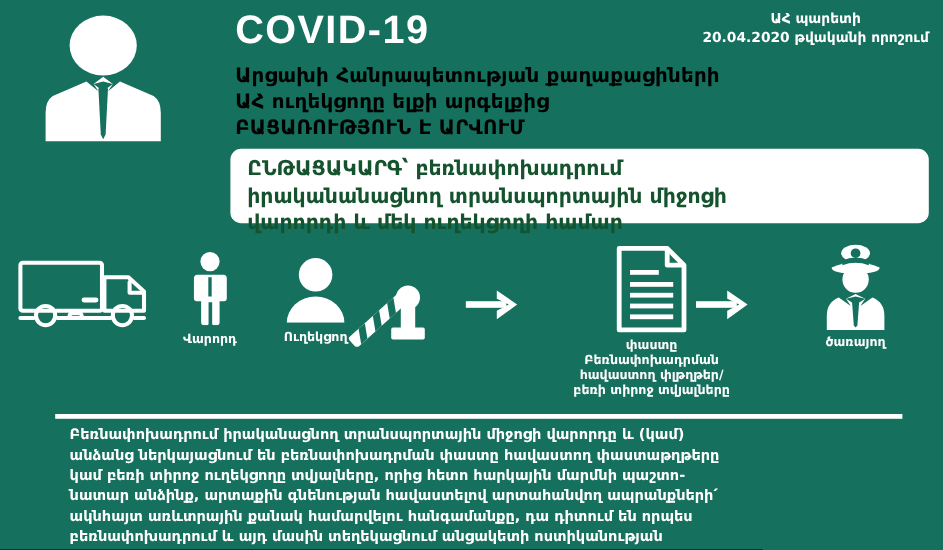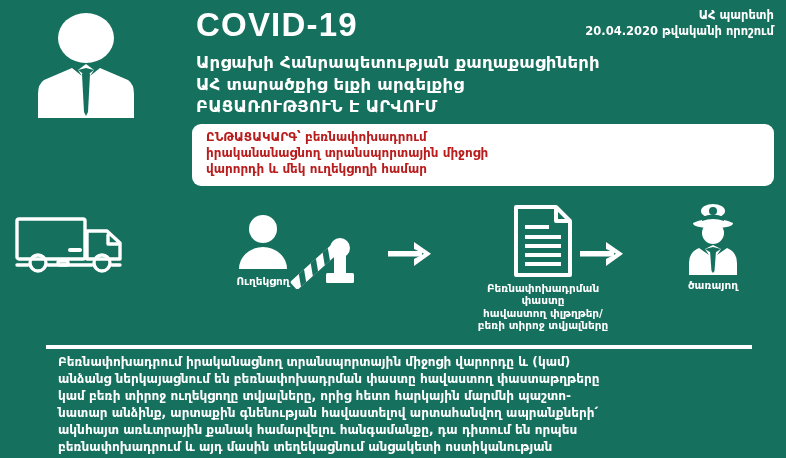--- a/index.html
+++ b/index.html
@@ -25,41 +25,41 @@
   #avatar-box svg{ display:block; width:128px; height:110px; }
 
   #covid-title{
     position:absolute; left:196px; top:6px;
     font-size:33px; font-weight:bold; color:#ffffff;
     letter-spacing:1.2px;
     font-family:Liberation Sans, sans-serif;
   }
   #date-block{
     position:absolute; right:12px; top:8px;
-    text-align:right; color:#ffffff;
+    text-align:center; color:#ffffff;
     font-size:11.5px; font-weight:bold; line-height:1.35;
   }
   #date-block div{ white-space:nowrap; }
 
   #headline{
     position:absolute; left:196px; top:52px; width:580px;
-    color:#ffffff; font-size:16.5px; font-weight:bold;
+    color:#000000; font-size:16.5px; font-weight:bold;
     line-height:1.32; letter-spacing:.2px;
   }
   #headline div{ white-space:nowrap; }
 
   
   #callout{
     position:absolute; left:192px; top:124px;
     width:582px; height:62px;
     background:#ffffff; border-radius:9px;
     padding:6px 14px 0 14px;
   }
   #callout .line{
-    color:#b91c1c; font-size:12px; font-weight:bold;
+    color:#14532d; font-size:17px; font-weight:bold;
     line-height:1.33; white-space:nowrap;
   }
 
   
   #flow{
     position:absolute; left:0; top:195px; width:786px; height:145px;
   }
   .icon-cell{ position:absolute; }
   .icon-cell svg{ display:block; }
   .icon-label{
@@ -107,21 +107,21 @@
 
     <div id="covid-title">COVID-19</div>
 
     <div id="date-block">
       <div>ԱՀ պարետի</div>
       <div>20.04.2020 թվականի որոշում</div>
     </div>
 
     <div id="headline">
       <div>Արցախի Հանրապետության քաղաքացիների</div>
-      <div>ԱՀ տարածքից ելքի արգելքից</div>
+      <div>ԱՀ ուղեկցողը ելքի արգելքից</div>
       <div>ԲԱՑԱՌՈՒԹՅՈՒՆ Է ԱՐՎՈՒՄ</div>
     </div>
   </div>
 
   <div id="callout">
     <div class="line">ԸՆԹԱՑԱԿԱՐԳ՝ բեռնափոխադրում</div>
     <div class="line">իրականանացնող տրանսպորտային միջոցի</div>
     <div class="line">վարորդի և մեկ ուղեկցողի  համար</div>
   </div>
 
@@ -135,20 +135,32 @@
           <path d="M94 22 L94 31 L104 31"></path>
           <circle cx="24" cy="50" r="8"></circle>
           <circle cx="88" cy="50" r="8"></circle>
           <path d="M3 52 L14 52 M34 52 L78 52 M98 52 L106 52"></path>
           <path d="M56 37 L66 37" stroke-width="4"></path>
           <rect x="44" y="48" width="10" height="4" rx="2"></rect>
         </svg>
       </span>
     </div>
 
+    <div class="icon-cell" id="cell-driver">
+      <div style="display:flex;justify-content:center;">
+        <span>
+          <svg width="34" height="62" viewBox="0 0 34 62" xmlns="http://www.w3.org/2000/svg">
+            <circle cx="17" cy="9" r="8" fill="#ffffff"></circle>
+            <path d="M6 20 h22 a3 3 0 0 1 3 3 v17 a2 2 0 0 1 -2 2 h-4 v18 a2 2 0 0 1 -2 2 h-3 a1.2 1.2 0 0 1 -1.2 -1.2 v-18 h-3 v18 A1.2 1.2 0 0 1 14.6 62 h-3 a2 2 0 0 1 -2 -2 v-18 h-4 a2 2 0 0 1 -2 -2 v-17 a3 3 0 0 1 3 -3 z" fill="#ffffff"></path>
+            <path d="M15.6 22 v16 h2.8 v-16 z" fill="#15705e"></path>
+          </svg>
+        </span>
+      </div>
+      <div class="icon-label" style="margin-top:6px;">Վարորդ</div>
+    </div>
 
     <div class="icon-cell" id="cell-escort">
       <div style="display:flex;justify-content:center;">
         <span>
           <svg width="56" height="56" viewBox="0 0 56 56" xmlns="http://www.w3.org/2000/svg">
             <circle cx="28" cy="16" r="14" fill="#ffffff"></circle>
             <path d="M4 56 a24 22 0 0 1 48 0 z" fill="#ffffff"></path>
           </svg>
         </span>
       </div>
@@ -191,22 +203,22 @@
               <rect x="13" y="20" width="24" height="4"></rect>
               <rect x="13" y="30" width="36" height="4"></rect>
               <rect x="13" y="39" width="36" height="4"></rect>
               <rect x="13" y="48" width="36" height="4"></rect>
               <rect x="13" y="57" width="36" height="4"></rect>
             </g>
           </svg>
         </span>
       </div>
       <div class="icon-label multi" style="margin-top:5px;">
+        <div>փաստը</div>
         <div>Բեռնափոխադրման</div>
-        <div>փաստը</div>
         <div>հավաստող փլթղթեր/</div>
         <div>բեռի տիրոջ տվյալները</div>
       </div>
     </div>
 
     <div class="icon-cell" id="cell-arrow2">
       <span>
         <svg width="44" height="26" viewBox="0 0 44 26" xmlns="http://www.w3.org/2000/svg">
           <rect x="0" y="10" width="34" height="5.5" fill="#ffffff"></rect>
           <path d="M26 1 L43 12.8 L26 25 L26 18 L36 12.8 L26 8 Z" fill="#ffffff"></path>

